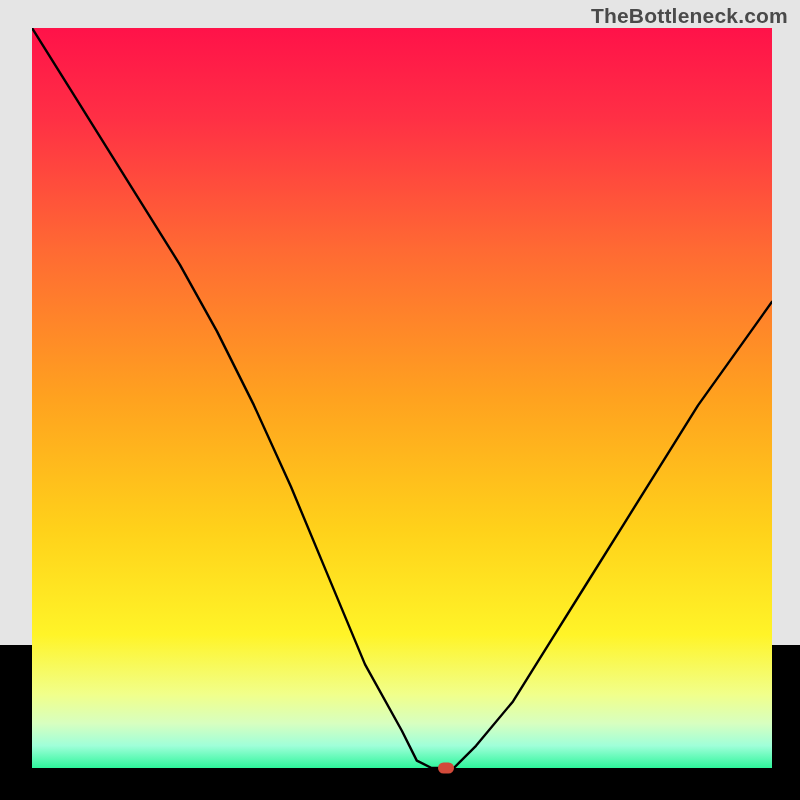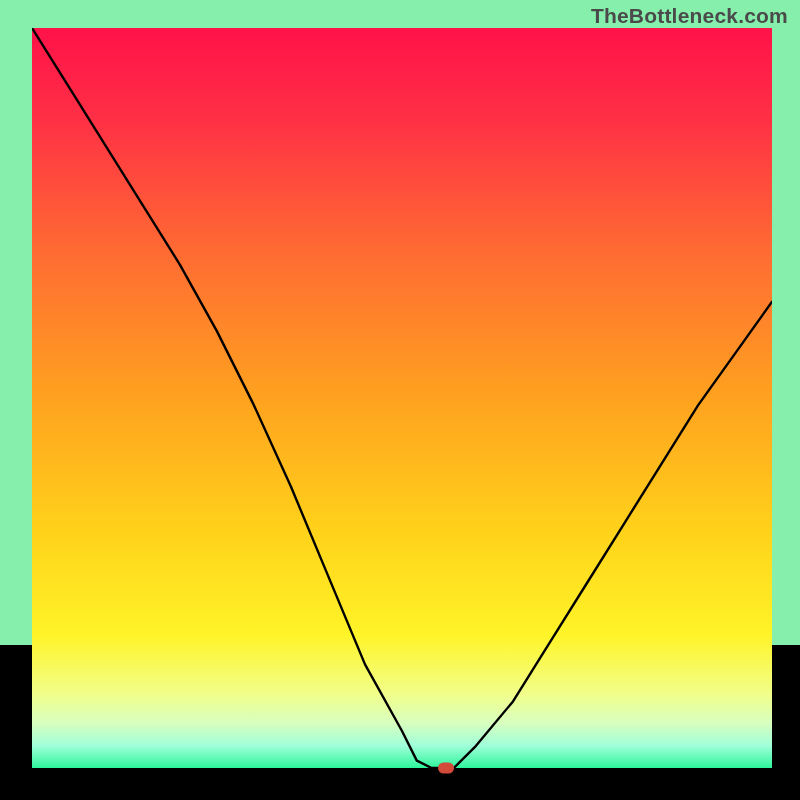--- a/index.html
+++ b/index.html
@@ -8,21 +8,21 @@
     width: 800px;
     height: 800px;
     background: #000;
     font-family: Arial, Helvetica, sans-serif;
     overflow: hidden;
   }
   .frame {
     position: relative;
     width: 800px;
     height: 645px;
-    background: #86efac;
+    background: #e5e5e5;
   }
   .watermark {
     position: absolute;
     top: 4px;
     right: 12px;
     color: #4a4a4a;
     font-size: 21px;
     font-weight: 600;
     letter-spacing: 0.2px;
     z-index: 5;

